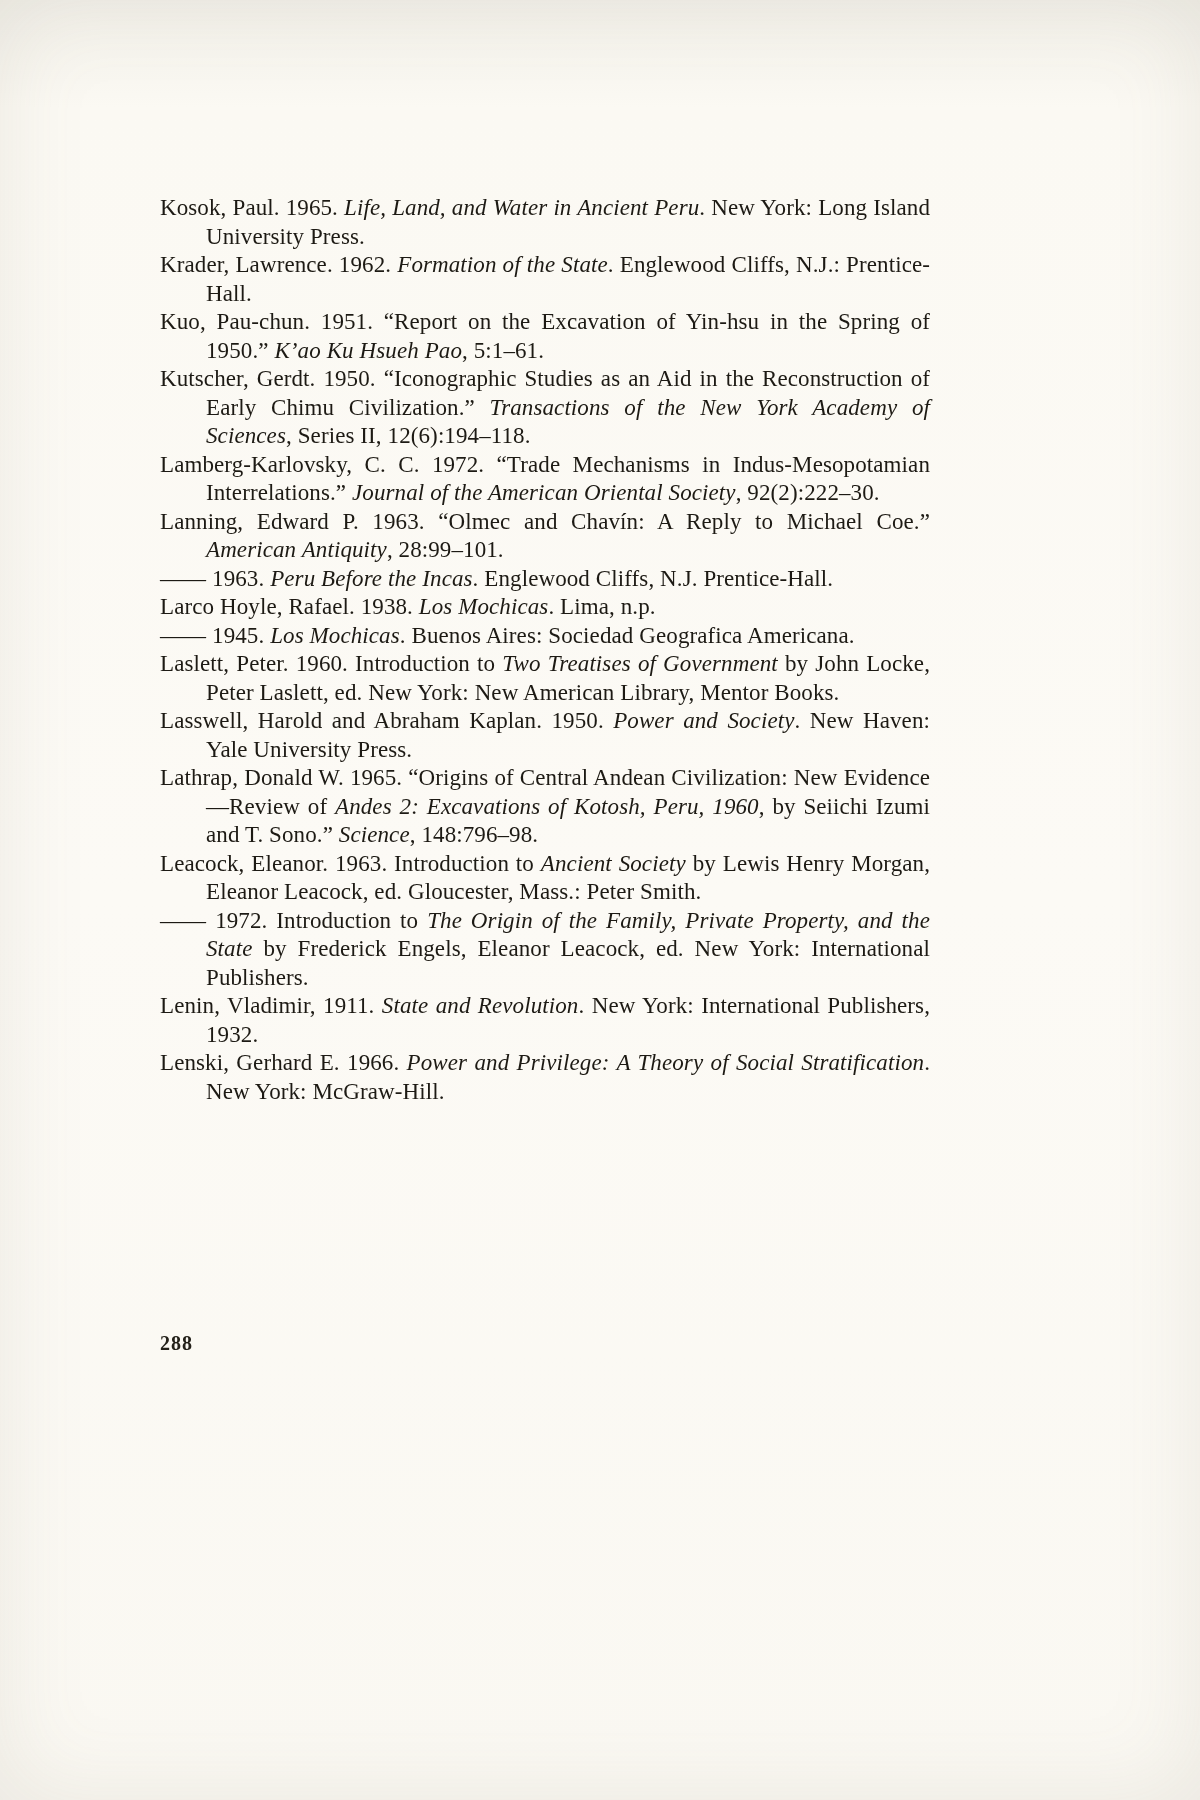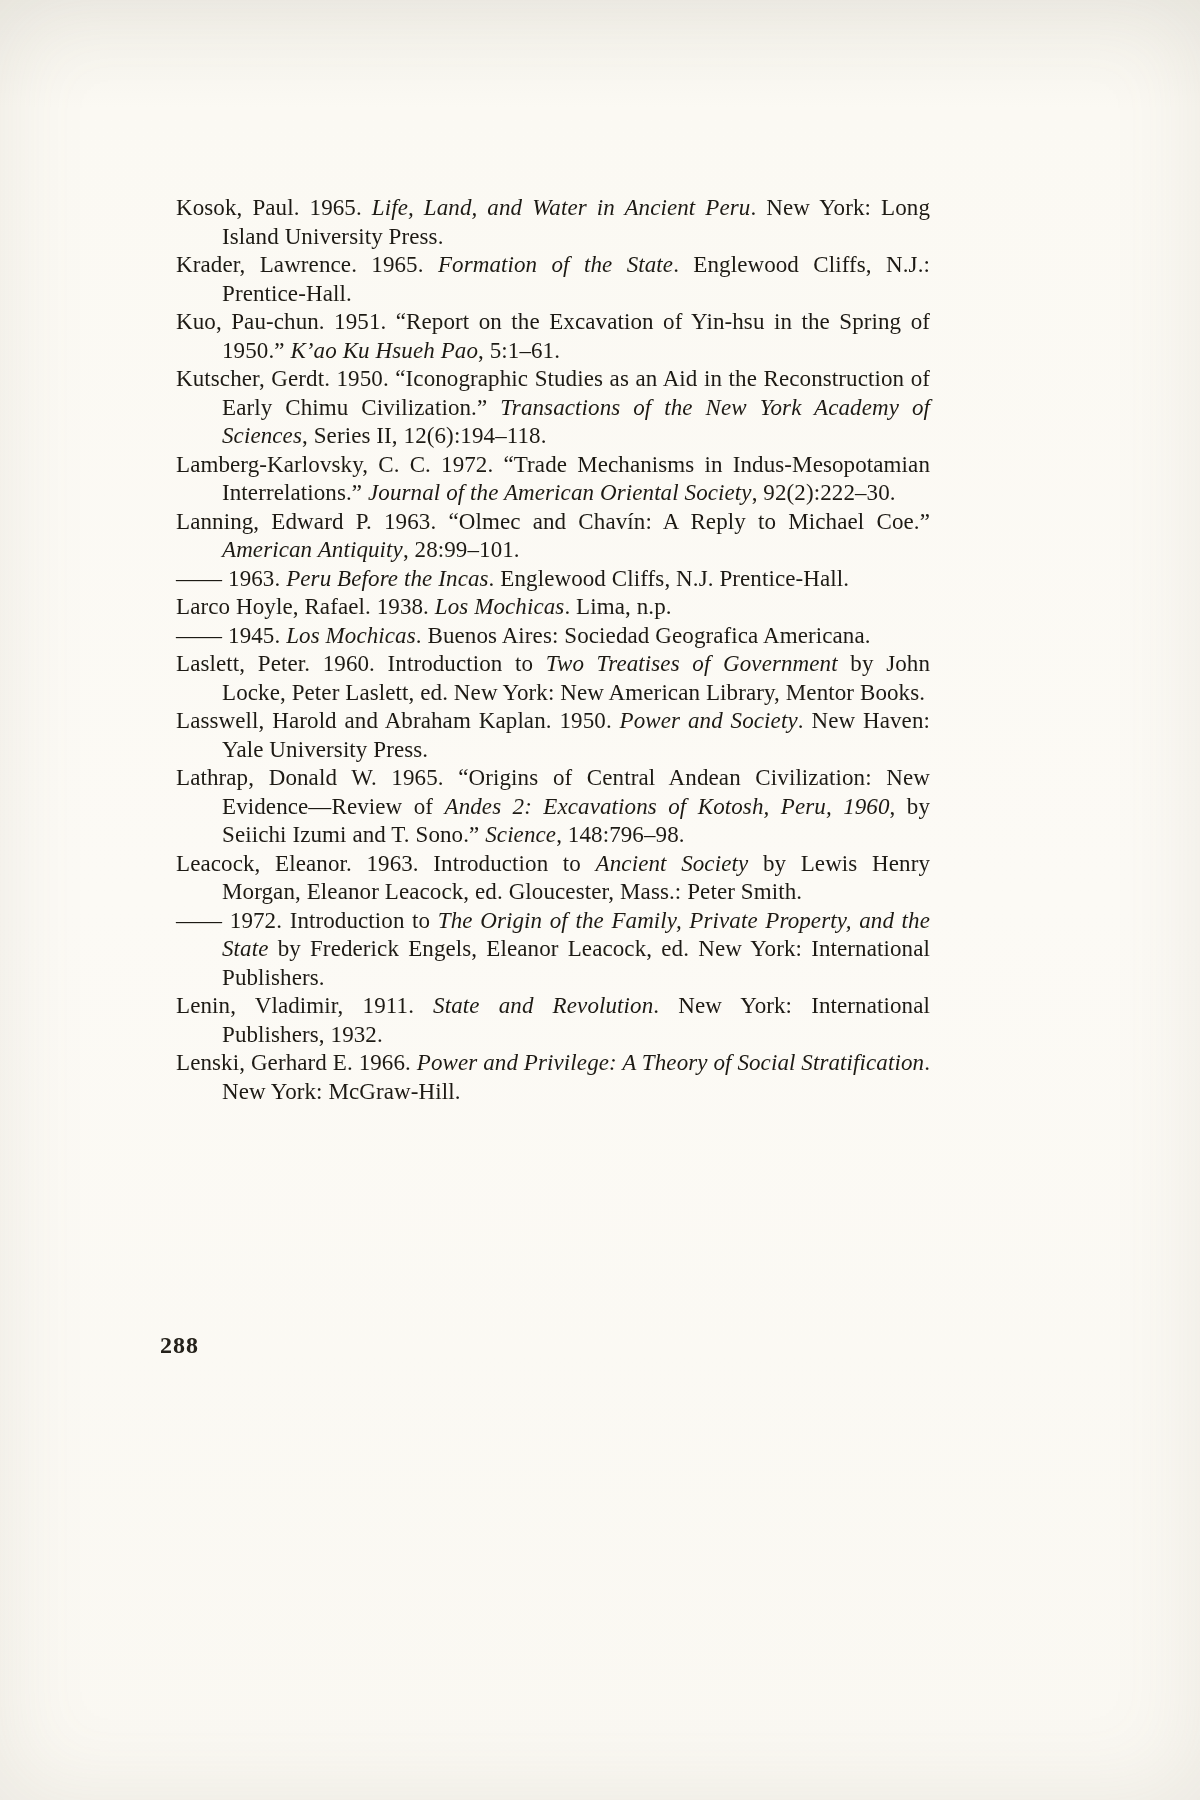--- a/index.html
+++ b/index.html
@@ -28,42 +28,41 @@
     width: 770px;
     font-size: 23px;
     line-height: 28.5px;
     letter-spacing: 0.1px;
   }
   .entry {
     padding-left: 46px;
     text-indent: -46px;
     text-align: justify;
     text-justify: inter-word;
-    margin-left: 16px;
   }
   .italic {
     font-style: italic;
   }
   .page-number {
     position: absolute;
     left: 160px;
     top: 1332px;
-    font-size: 24px;
+    font-size: 20px;
     font-weight: 700;
     letter-spacing: 1px;
     color: #24211a;
   }
 </style>
 </head>
 <body>
 
 <div class="page">
   <div class="text-block">
       <div class="entry"><span class="">Kosok, Paul. 1965. </span><span class="italic">Life, Land, and Water in Ancient Peru</span><span class="">. New York: Long Island University Press.</span></div>
-      <div class="entry"><span class="">Krader, Lawrence. 1965. </span><span class="italic">Formation of the State</span><span class="">. Englewood Cliffs, N.J.: Prentice-Hall.</span></div>
+      <div class="entry"><span class="">Krader, Lawrence. 1962. </span><span class="italic">Formation of the State</span><span class="">. Englewood Cliffs, N.J.: Prentice-Hall.</span></div>
       <div class="entry"><span class="">Kuo, Pau-chun. 1951. “Report on the Excavation of Yin-hsu in the Spring of 1950.” </span><span class="italic">K’ao Ku Hsueh Pao</span><span class="">, 5:1–61.</span></div>
       <div class="entry"><span class="">Kutscher, Gerdt. 1950. “Iconographic Studies as an Aid in the Reconstruction of Early Chimu Civilization.” </span><span class="italic">Transactions of the New York Academy of Sciences</span><span class="">, Series II, 12(6):194–118.</span></div>
       <div class="entry"><span class="">Lamberg-Karlovsky, C. C. 1972. “Trade Mechanisms in Indus-Mesopotamian Interrelations.” </span><span class="italic">Journal of the American Oriental Society</span><span class="">, 92(2):222–30.</span></div>
       <div class="entry"><span class="">Lanning, Edward P. 1963. “Olmec and Chavín: A Reply to Michael Coe.” </span><span class="italic">American Antiquity</span><span class="">, 28:99–101.</span></div>
       <div class="entry"><span class="">—— 1963. </span><span class="italic">Peru Before the Incas</span><span class="">. Englewood Cliffs, N.J. Prentice-Hall.</span></div>
       <div class="entry"><span class="">Larco Hoyle, Rafael. 1938. </span><span class="italic">Los Mochicas</span><span class="">. Lima, n.p.</span></div>
       <div class="entry"><span class="">—— 1945. </span><span class="italic">Los Mochicas</span><span class="">. Buenos Aires: Sociedad Geografica Americana.</span></div>
       <div class="entry"><span class="">Laslett, Peter. 1960. Introduction to </span><span class="italic">Two Treatises of Government</span><span class=""> by John Locke, Peter Laslett, ed. New York: New American Library, Mentor Books.</span></div>
       <div class="entry"><span class="">Lasswell, Harold and Abraham Kaplan. 1950. </span><span class="italic">Power and Society</span><span class="">. New Haven: Yale University Press.</span></div>
       <div class="entry"><span class="">Lathrap, Donald W. 1965. “Origins of Central Andean Civilization: New Evidence—Review of </span><span class="italic">Andes 2: Excavations of Kotosh, Peru, 1960</span><span class="">, by Seiichi Izumi and T. Sono.” </span><span class="italic">Science</span><span class="">, 148:796–98.</span></div>

